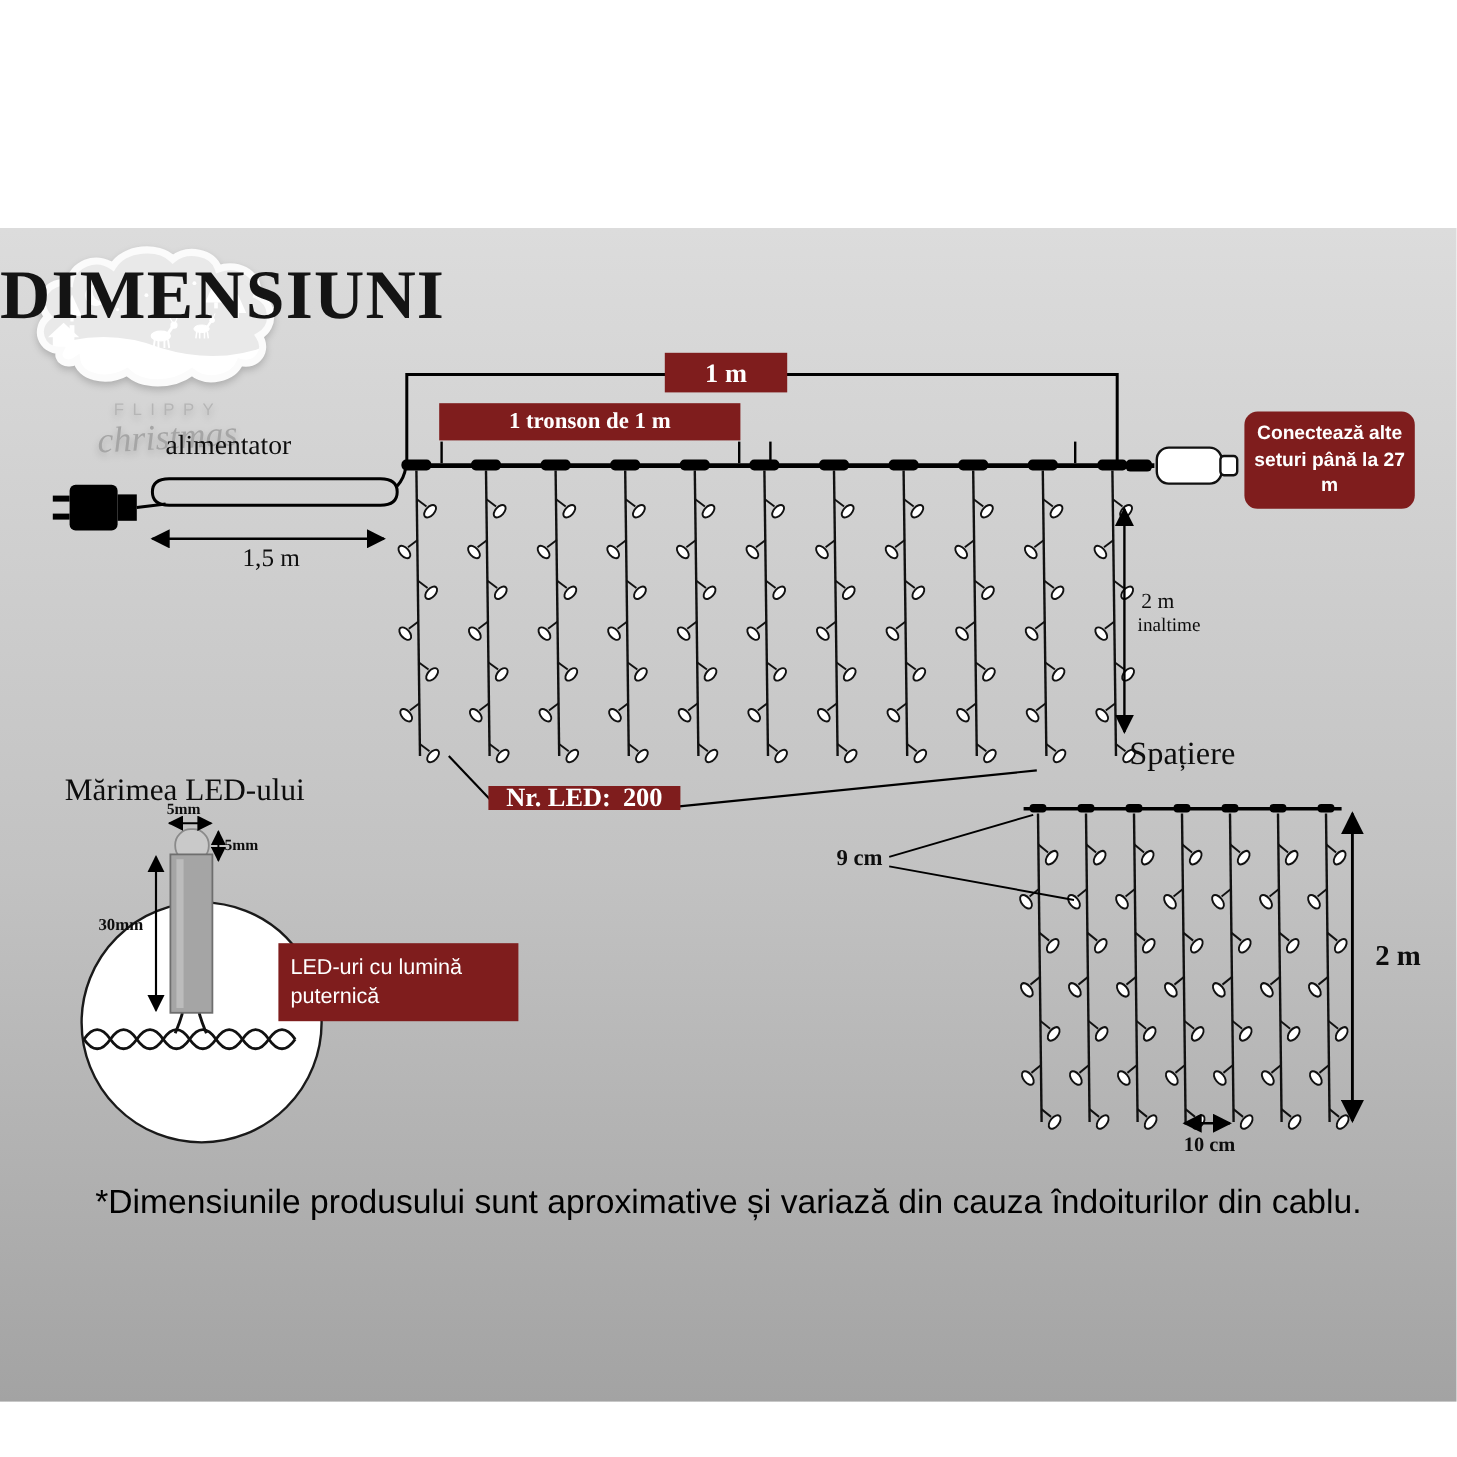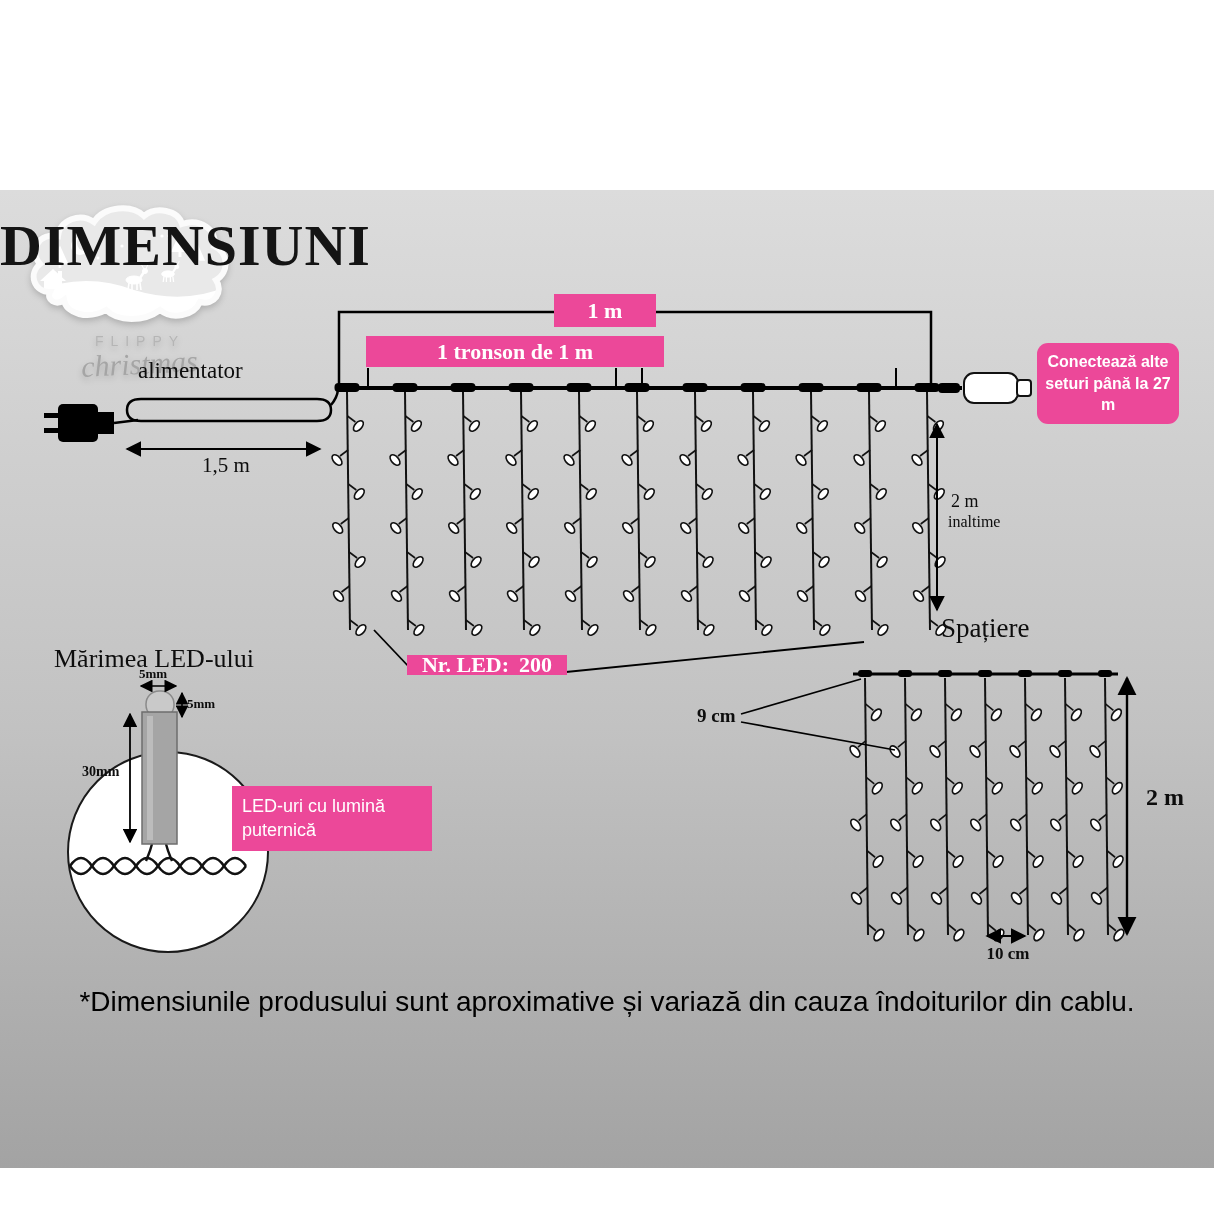--- a/index.html
+++ b/index.html
@@ -3,25 +3,25 @@
 <meta charset="utf-8">
 <style>
   html,body{margin:0;padding:0;background:#fff;}
   .stage{position:relative;width:1214px;height:1214px;background:#ffffff;overflow:hidden;
          font-family:"Liberation Serif",serif;color:#0d0d0d;}
   .gray-band{position:absolute;left:0;top:190px;width:100%;height:978px;
              background:linear-gradient(#dcdcdc,#c2c2c2 55%,#a3a3a3);}
   .abs{position:absolute;}
   .title{top:212px;left:0;width:100%;text-align:left;font-size:58px;font-weight:700;
          letter-spacing:1px;color:#141414;}
-  .box-black{background:#ec4899;color:#fff;display:flex;align-items:center;justify-content:center;
+  .box-black{background:#7f1d1d;color:#fff;display:flex;align-items:center;justify-content:center;
              font-family:"Liberation Serif",serif;font-weight:700;}
   .sans{font-family:"Liberation Sans",sans-serif;}
   .one-m{left:554px;top:294px;width:102px;height:33px;font-size:22px;}
-  .seg{left:366px;top:336px;width:298px;height:31px;font-size:22px;}
+  .seg{left:366px;top:336px;width:251px;height:31px;font-size:19px;}
   .install{left:641px;top:336px;width:257px;height:31px;font-size:19px;}
   .connect-note{left:1037px;top:343px;width:130px;padding:8px 6px;font-size:16px;font-weight:700;
                 text-align:center;line-height:1.35;display:block;border-radius:11px;}
   .alimentator{left:138px;top:358px;font-size:23px;font-weight:400;}
   .lead-len{left:186px;top:453px;width:80px;text-align:center;font-size:21px;font-weight:400;}
   .h2m{left:951px;top:491px;font-size:18px;}
   .inaltime{left:948px;top:513px;font-size:16px;}
   .nrled{left:407px;top:655px;width:160px;height:20px;gap:10px;font-size:22px;}
   .spatiere{left:941px;top:613px;font-size:27px;}
   .gap9{left:697px;top:705px;font-size:19px;font-weight:700;}

